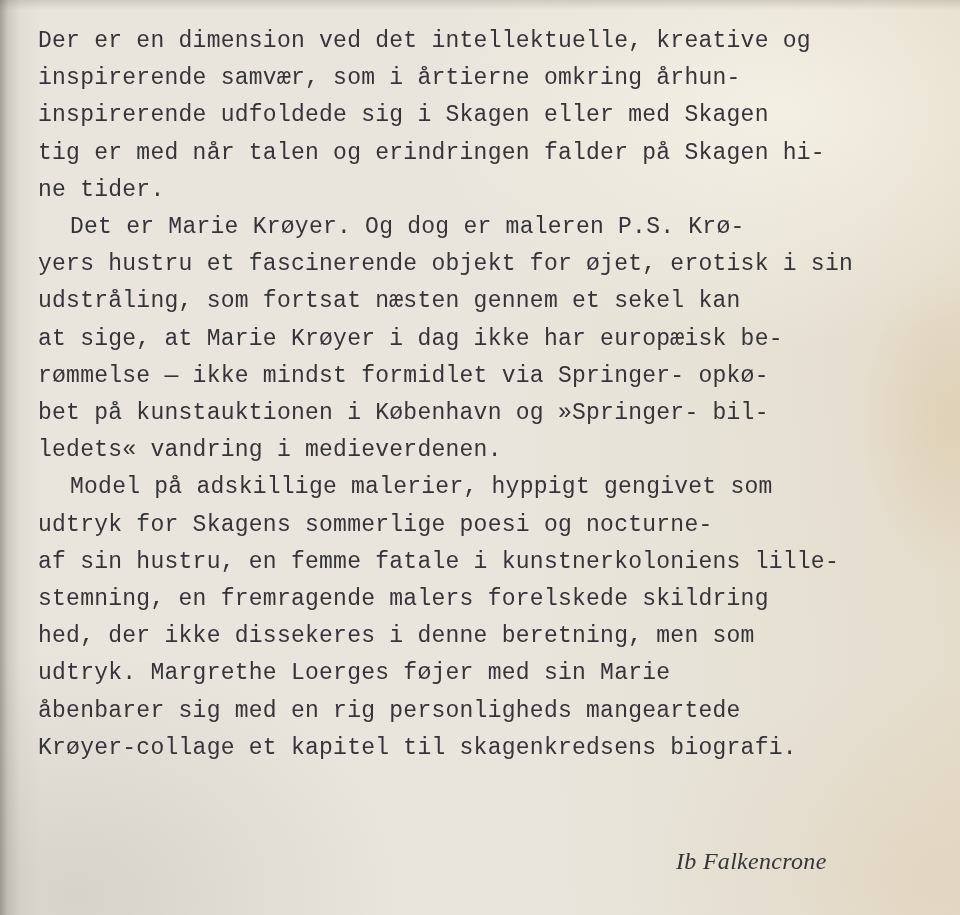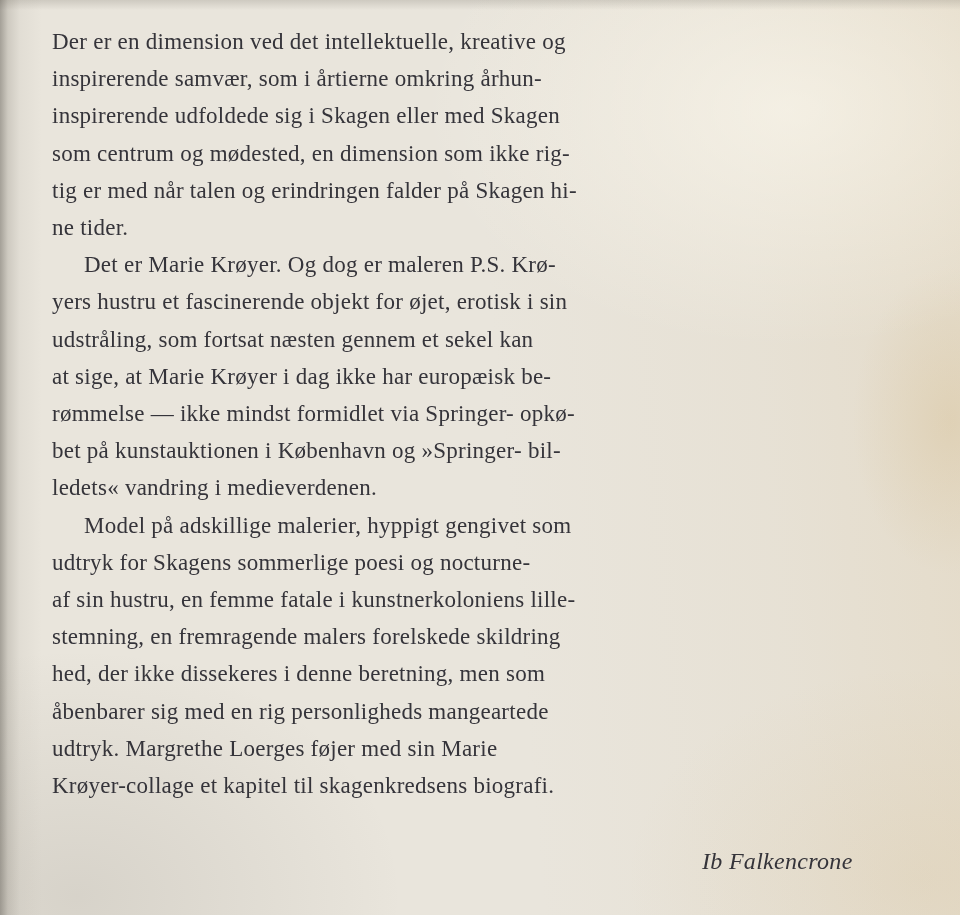--- a/index.html
+++ b/index.html
@@ -34,76 +34,74 @@
     left: 38px;
     top: 23px;
     width: 632px;
   }
   .para {
     margin: 0;
     padding: 0;
   }
   .line {
     display: block;
-    font-family: Liberation Serif, serif;
+    font-family: Liberation Mono, monospace;
     font-size: 23px;
     line-height: 37.2px;
     letter-spacing: 0.25px;
     color: #35343a;
     white-space: nowrap;
-    margin-left: 14px;
   }
   .line.indent {
     text-indent: 32px;
   }
   .signature {
     position: absolute;
-    left: 702px;
+    left: 676px;
     top: 843px;
     font-family: "Liberation Serif", "DejaVu Serif", serif;
     font-style: italic;
     font-size: 24px;
     line-height: 37.2px;
     letter-spacing: 0.3px;
     color: #35343a;
     white-space: nowrap;
   }
 </style>
 </head>
 <body>
 
 <div class="page">
   <div class="text-block">
 
     <p class="para">
       <span class="line">Der er en dimension ved det intellektuelle, kreative og</span>
       <span class="line">inspirerende samvær, som i årtierne omkring århun-</span>
       <span class="line">inspirerende udfoldede sig i Skagen eller med Skagen</span>
-      <span class="line">som centrum og mødested, en dimension som ikke rig-</span>
       <span class="line">tig er med når talen og erindringen falder på Skagen hi-</span>
       <span class="line">ne tider.</span>
     </p>
 
     <p class="para">
       <span class="line indent">Det er Marie Krøyer. Og dog er maleren P.S. Krø-</span>
       <span class="line">yers hustru et fascinerende objekt for øjet, erotisk i sin</span>
       <span class="line">udstråling, som fortsat næsten gennem et sekel kan</span>
       <span class="line">at sige, at Marie Krøyer i dag ikke har europæisk be-</span>
       <span class="line">rømmelse — ikke mindst formidlet via Springer- opkø-</span>
       <span class="line">bet på kunstauktionen i København og »Springer- bil-</span>
       <span class="line">ledets« vandring i medieverdenen.</span>
     </p>
 
     <p class="para">
       <span class="line indent">Model på adskillige malerier, hyppigt gengivet som</span>
       <span class="line">udtryk for Skagens sommerlige poesi og nocturne-</span>
       <span class="line">af sin hustru, en femme fatale i kunstnerkoloniens lille-</span>
       <span class="line">stemning, en fremragende malers forelskede skildring</span>
       <span class="line">hed, der ikke dissekeres i denne beretning, men som</span>
+      <span class="line">udtryk. Margrethe Loerges føjer med sin Marie</span>
       <span class="line">åbenbarer sig med en rig personligheds mangeartede</span>
-      <span class="line">udtryk. Margrethe Loerges føjer med sin Marie</span>
       <span class="line">Krøyer-collage et kapitel til skagenkredsens biografi.</span>
     </p>
 
   </div>
 
   <div class="signature">Ib Falkencrone</div>
 </div>
 
 </body></html>

